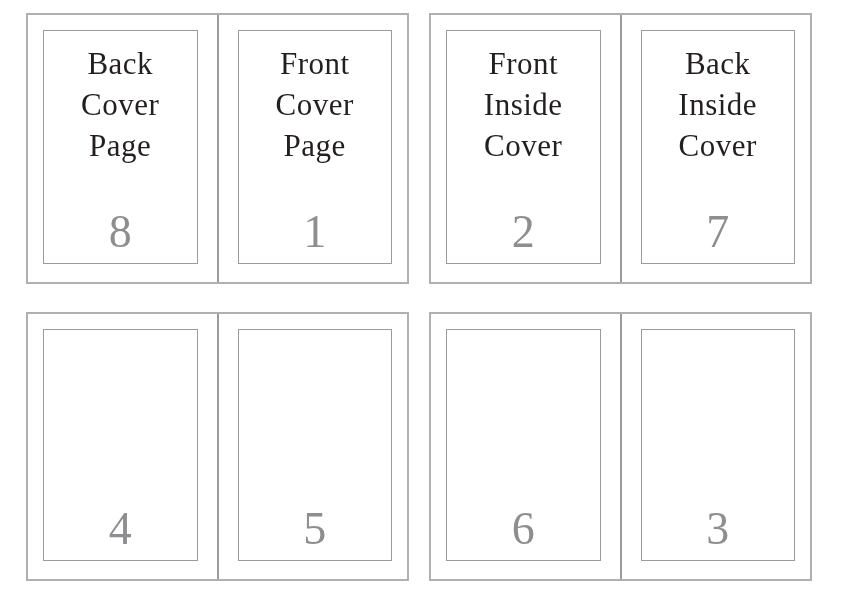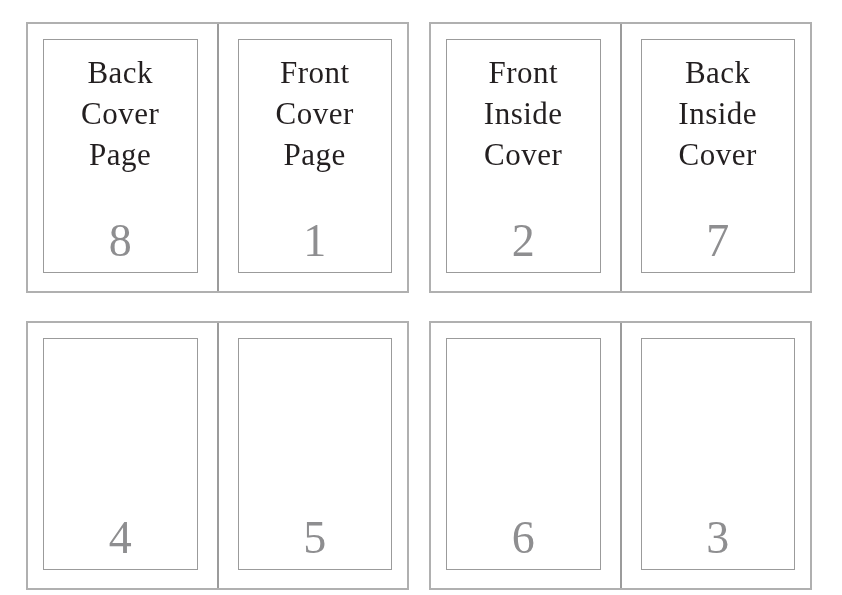--- a/index.html
+++ b/index.html
@@ -6,21 +6,21 @@
   html, body { background: #ffffff; }
   body {
     width: 842px;
     height: 595px;
     font-family: "Liberation Serif", serif;
     overflow: hidden;
   }
   .board {
     width: 836px;
     height: 595px;
-    padding: 22px 30px 14px 26px;
+    padding: 13px 30px 14px 26px;
     display: grid;
     grid-template-columns: 383px 383px;
     grid-template-rows: 271px 269px;
     column-gap: 20px;
     row-gap: 28px;
     background: var(--bg, #ffffff);
     border-radius: 26px;
   }
   .sheet {
     border: 2px solid var(--sheet-border, #b0b0b0);

